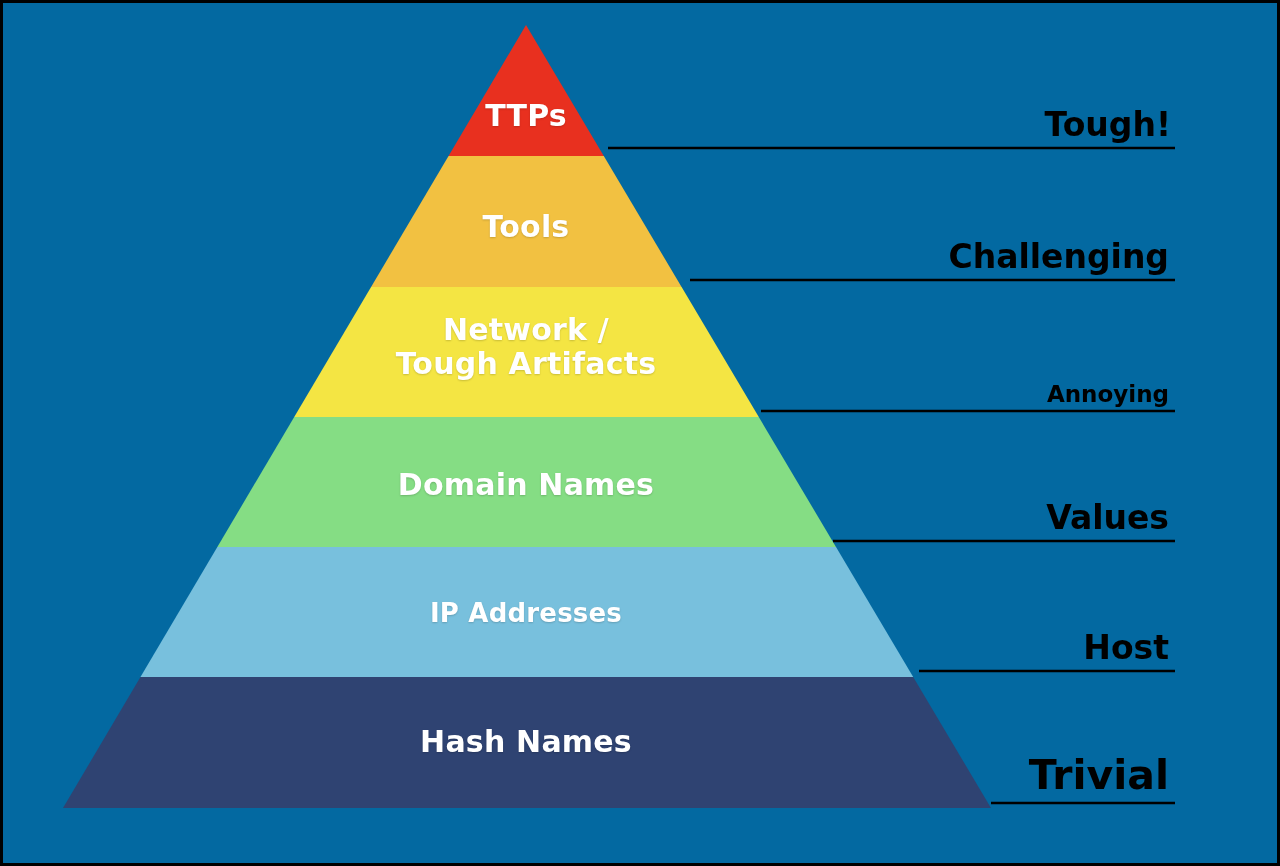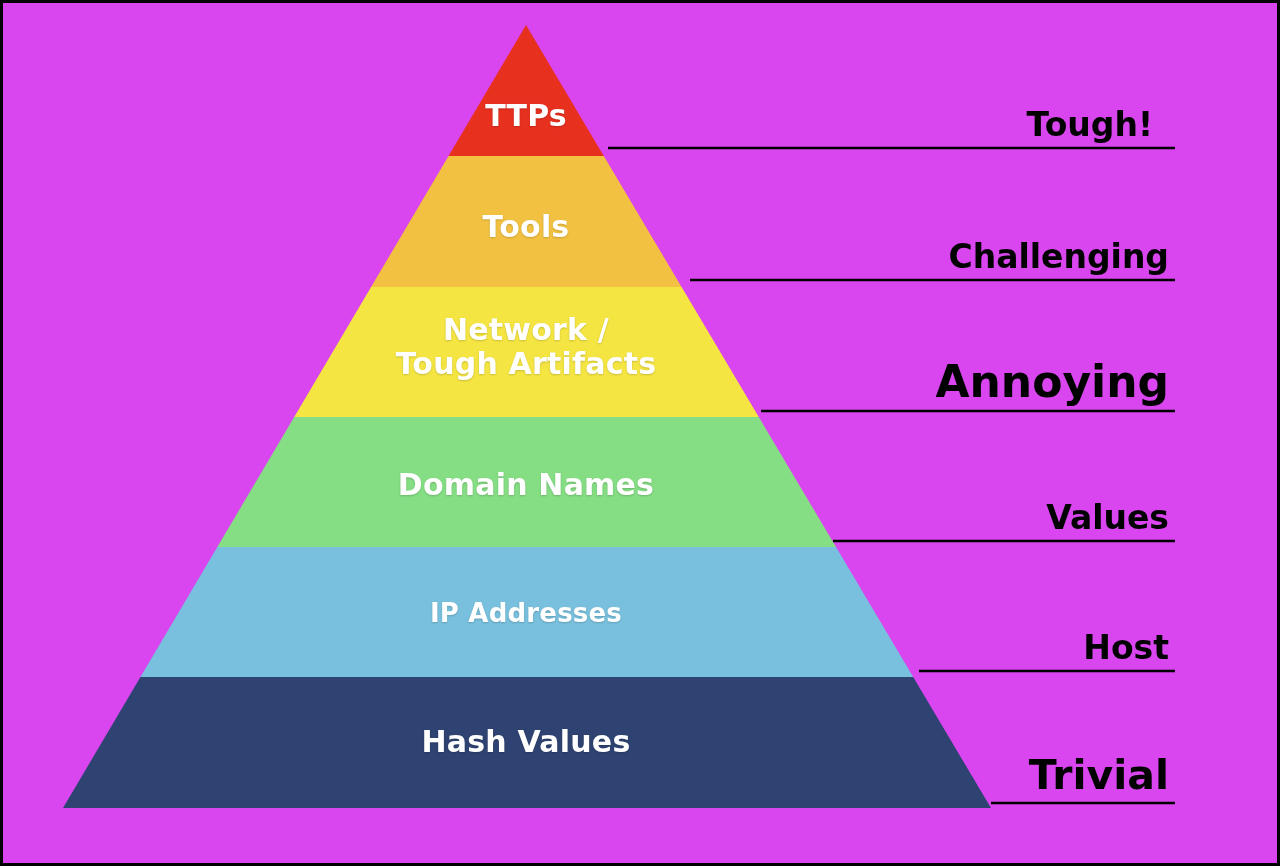--- a/index.html
+++ b/index.html
@@ -8,21 +8,21 @@
     padding: 0;
     background: #ffffff;
   }
   body {
     font-family: "DejaVu Sans", sans-serif;
   }
   #canvas {
     position: relative;
     width: 1280px;
     height: 866px;
-    background: #d946ef;
+    background: #0369a1;
     box-sizing: border-box;
     border: 3px solid #000000;
     overflow: hidden;
   }
   #pyramid-svg {
     position: absolute;
     left: 0;
     top: 0;
     width: 1280px;
     height: 866px;
@@ -74,24 +74,24 @@
       </g>
   </svg>
 
   <div id="tier-labels">
       <div class="tier-label" style="left: 523px; top: 113px; font-size: 30px;">TTPs</div>
       <div class="tier-label" style="left: 523px; top: 224px; font-size: 30px;">Tools</div>
       <div class="tier-label" style="left: 523px; top: 344px; font-size: 30px;">Network /
 Tough Artifacts</div>
       <div class="tier-label" style="left: 523px; top: 482px; font-size: 30px;">Domain Names</div>
       <div class="tier-label" style="left: 523px; top: 611px; font-size: 26px;">IP Addresses</div>
-      <div class="tier-label" style="left: 523px; top: 739px; font-size: 30px;">Hash Values</div>
+      <div class="tier-label" style="left: 523px; top: 739px; font-size: 30px;">Hash Names</div>
     </div>
   <div id="scale-labels">
-      <div class="scale-label" style="right: 124px; top: 141px; font-size: 33px;">Tough!</div>
+      <div class="scale-label" style="right: 106px; top: 141px; font-size: 33px;">Tough!</div>
       <div class="scale-label" style="right: 108px; top: 273px; font-size: 33px;">Challenging</div>
-      <div class="scale-label" style="right: 108px; top: 404px; font-size: 44px;">Annoying</div>
+      <div class="scale-label" style="right: 108px; top: 404px; font-size: 23px;">Annoying</div>
       <div class="scale-label" style="right: 108px; top: 534px; font-size: 33px;">Values</div>
       <div class="scale-label" style="right: 108px; top: 664px; font-size: 33px;">Host</div>
       <div class="scale-label" style="right: 108px; top: 796px; font-size: 41px;">Trivial</div>
     </div>
 
 </div>
 
 </body></html>

